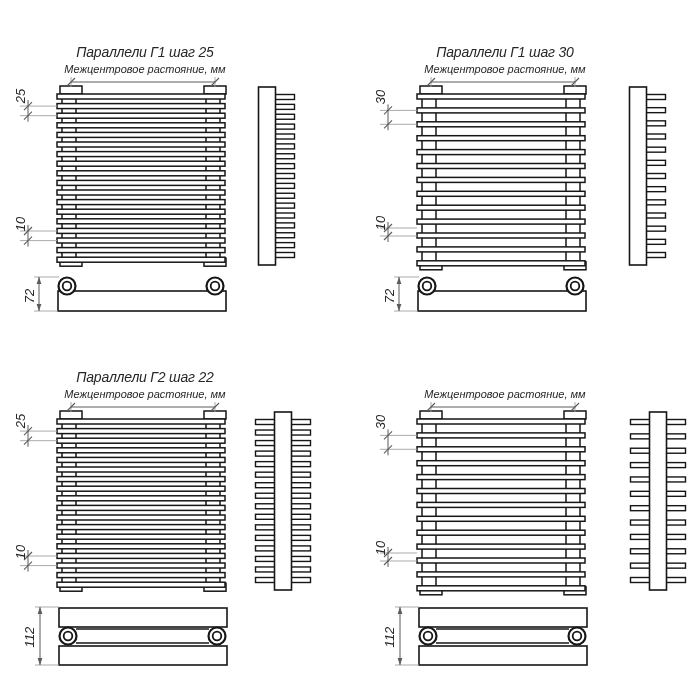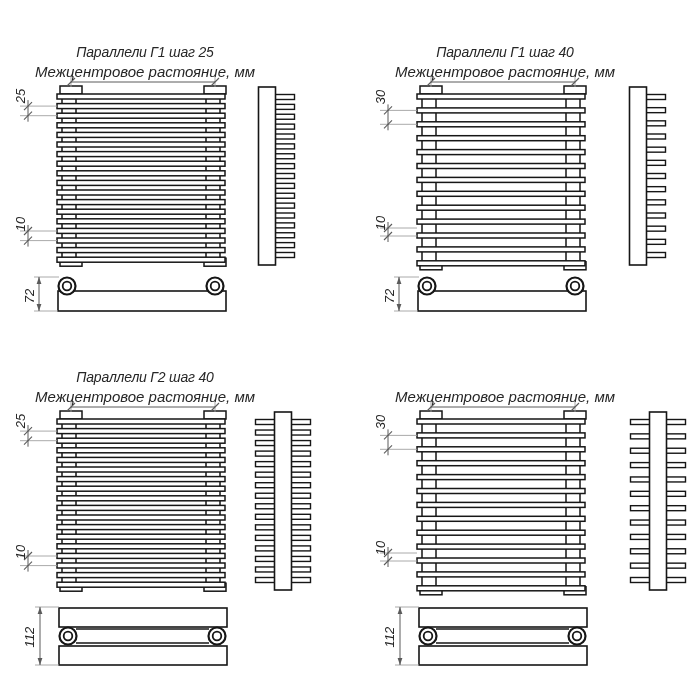--- a/index.html
+++ b/index.html
@@ -1,21 +1,21 @@
 <!DOCTYPE html>
 <html><head>
 <meta charset="utf-8">
 <style>
   html,body{margin:0;padding:0;background:#ffffff;}
   .canvas{position:relative;width:700px;height:700px;background:#ffffff;overflow:hidden;
           font-family:"Liberation Sans", sans-serif;}
   svg{position:absolute;left:0;top:0;}
   .lbl{position:absolute;font-style:italic;color:#262626;text-align:center;white-space:nowrap;}
   .title{width:220px;font-size:14px;font-weight:500;letter-spacing:-0.2px;}
-  .sub{width:220px;font-size:15px;}
+  .sub{width:220px;font-size:11px;}
   .rot{width:40px;height:16px;font-size:13px;line-height:16px;transform:rotate(-90deg);transform-origin:center;}
   
   .t0{left:35px;top:44px}.t1{left:395px;top:44px}.t2{left:35px;top:369px}.t3{left:395px;top:369px}
   
   .s0{left:35px;top:63px}.s1{left:395px;top:63px}.s2{left:35px;top:388px}.s3{left:395px;top:388px}
   
   .p0{left:1px;top:88px}.p1{left:361px;top:89px}.p2{left:1px;top:413px}.p3{left:361px;top:414px}
   
   .i0{left:1px;top:216px}.i1{left:361px;top:215px}.i2{left:1px;top:544px}.i3{left:361px;top:540px}
   
@@ -368,22 +368,22 @@
           <line x1="395" y1="607" x2="419" y2="607" stroke="#a0a0a0" stroke-width="0.9"></line>
           <line x1="395" y1="665" x2="419" y2="665" stroke="#a0a0a0" stroke-width="0.9"></line>
           <line x1="400" y1="607" x2="400" y2="665" stroke="#5a5a5a" stroke-width="1"></line>
           <polygon points="400,607 397.6,614 402.4,614" fill="#5a5a5a"></polygon>
           <polygon points="400,665 397.6,658 402.4,658" fill="#5a5a5a"></polygon>
         </g>
       </g>
     </svg>
 
   <div class="lbl title t0">Параллели Г1 шаг 25</div>
-  <div class="lbl title t1">Параллели Г1 шаг 40</div>
-  <div class="lbl title t2">Параллели Г2 шаг 40</div>
+  <div class="lbl title t1">Параллели Г1 шаг 30</div>
+  <div class="lbl title t2">Параллели Г2 шаг 22</div>
 
   <div class="lbl sub s0">Межцентровое растояние, мм</div>
   <div class="lbl sub s1">Межцентровое растояние, мм</div>
   <div class="lbl sub s2">Межцентровое растояние, мм</div>
   <div class="lbl sub s3">Межцентровое растояние, мм</div>
 
   <div class="lbl rot p0">25</div>
   <div class="lbl rot p1">30</div>
   <div class="lbl rot p2">25</div>
   <div class="lbl rot p3">30</div>

